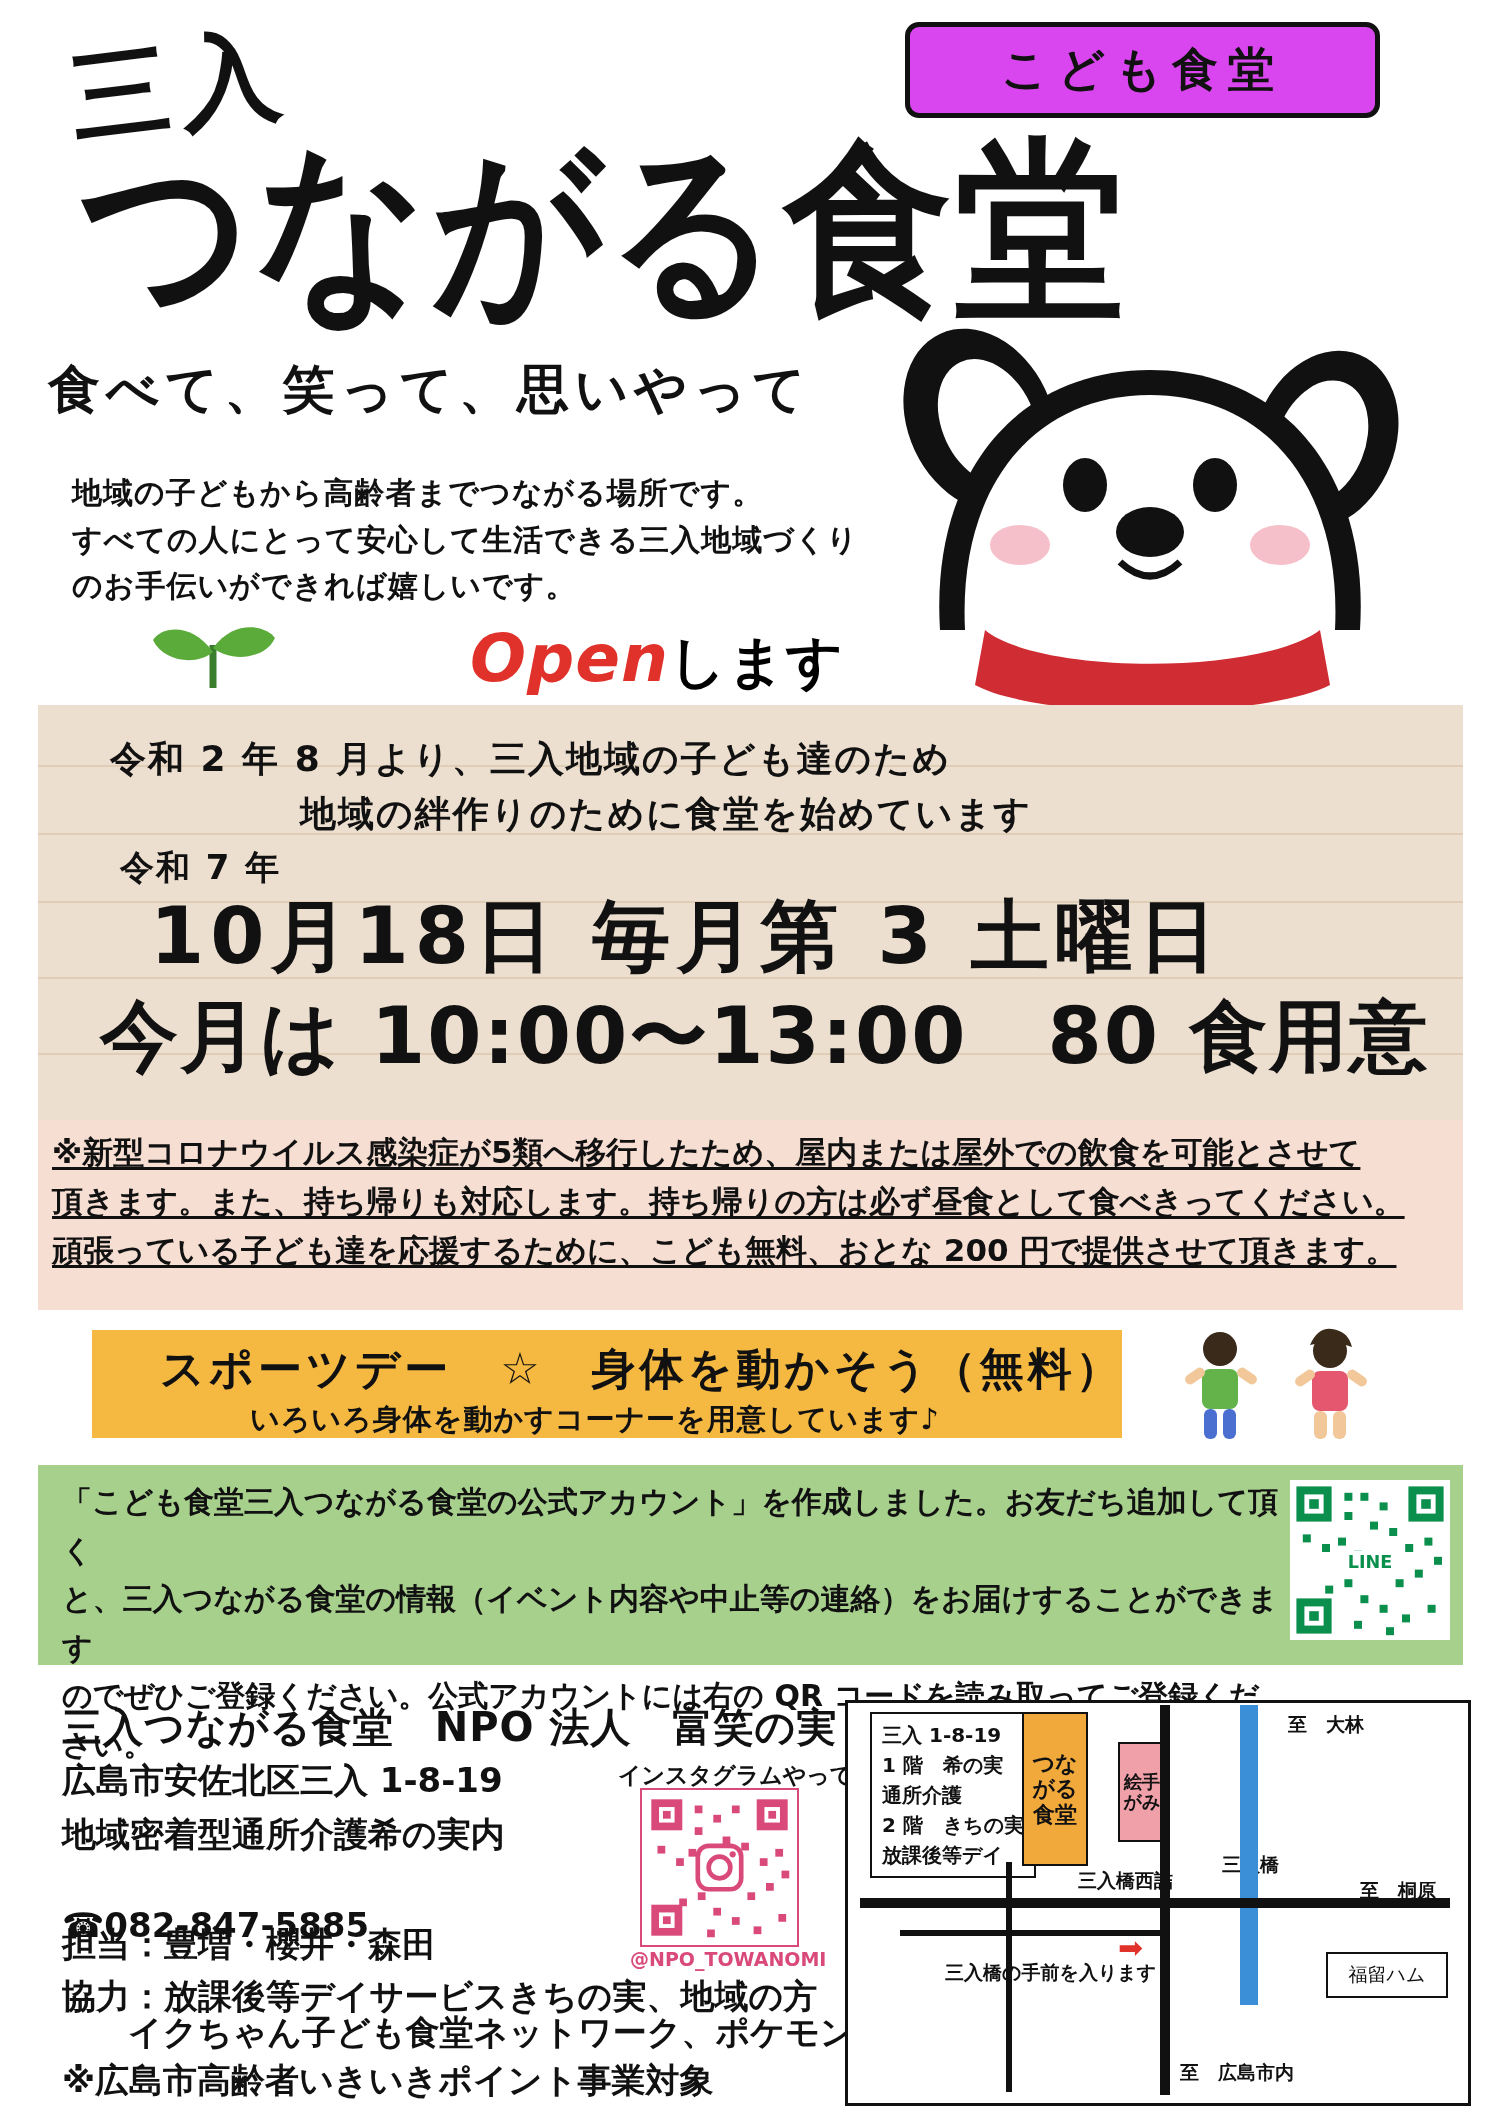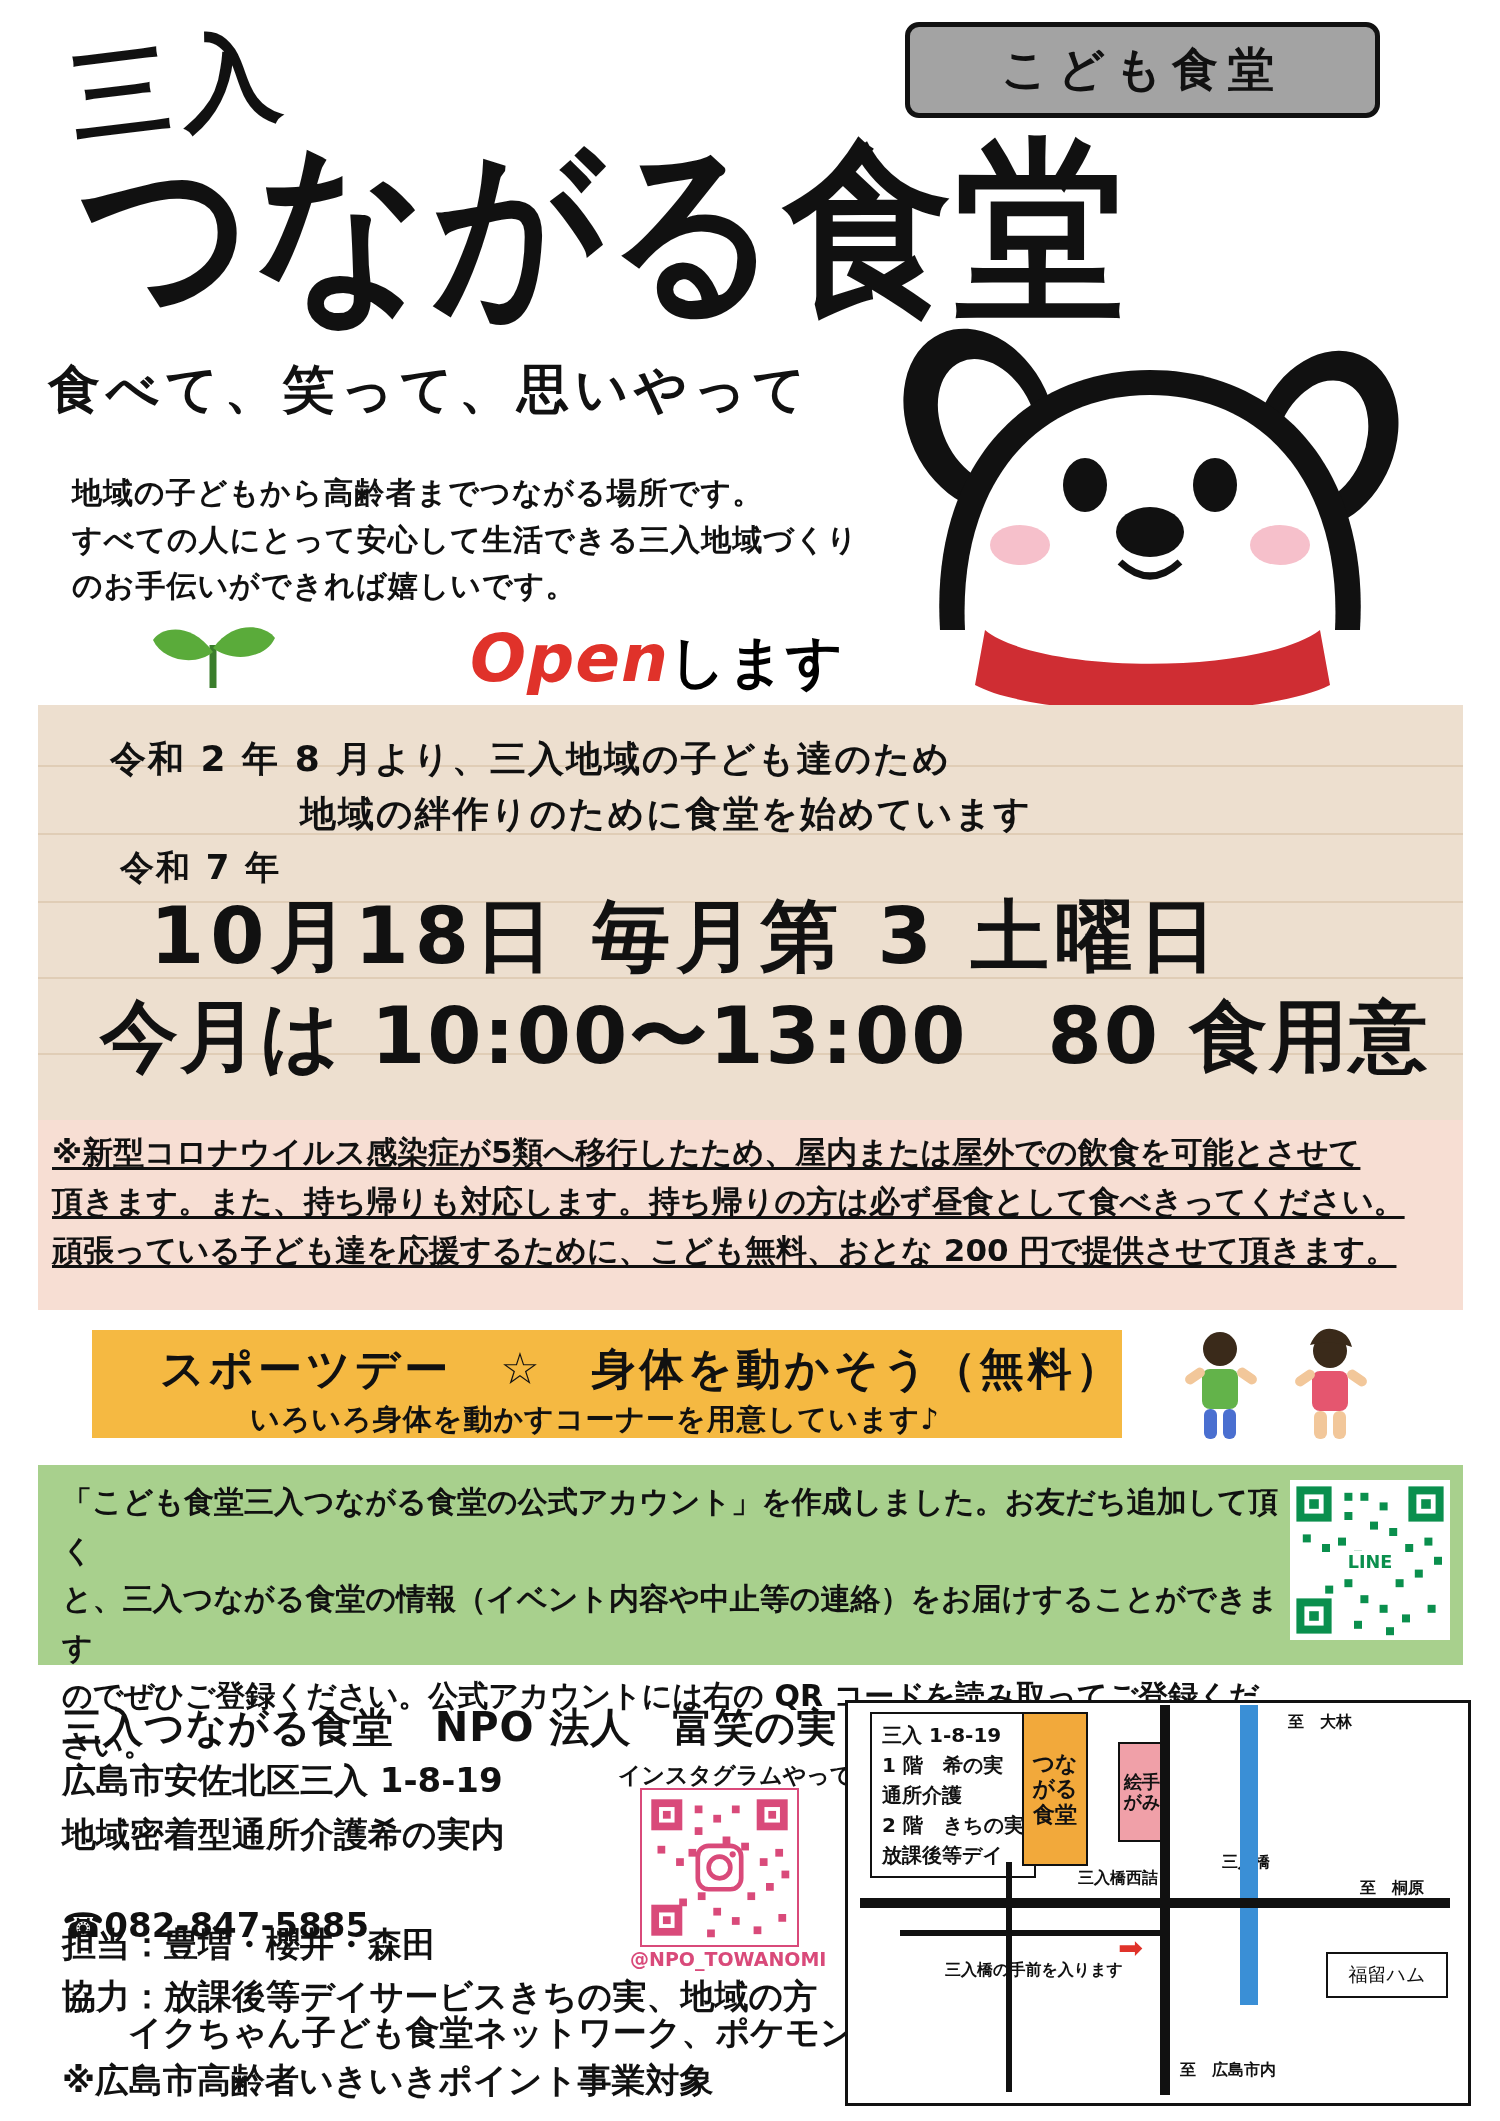--- a/index.html
+++ b/index.html
@@ -11,21 +11,21 @@
     overflow:hidden;
     color:#111;
   }
 
   
   .badge-kodomo{
     position:absolute;left:905px;top:22px;width:465px;height:86px;
     border:5px solid #111;border-radius:14px;
     display:flex;align-items:center;justify-content:center;
     font-size:46px;font-weight:bold;letter-spacing:10px;
-    background:#a3a3a3;
+    background:#d946ef;
   }
   .title-san{
     position:absolute;left:70px;top:20px;
     font-size:100px;font-weight:bold;letter-spacing:10px;
     transform:rotate(-7deg);
   }
   .title-main{
     position:absolute;left:80px;top:105px;
     font-size:168px;font-weight:bold;letter-spacing:4px;
     white-space:nowrap;
@@ -132,21 +132,21 @@
   .map-shokudo{
     position:absolute;left:1022px;top:1712px;width:62px;height:150px;background:#f2a93b;
     border:2px solid #111;font-size:22px;font-weight:bold;
     display:flex;align-items:center;justify-content:center;text-align:center;line-height:1.15;
   }
   .map-tegami{
     position:absolute;left:1118px;top:1742px;width:44px;height:96px;background:#f0a0a8;
     border:2px solid #111;font-size:18px;font-weight:bold;
     display:flex;align-items:center;justify-content:center;text-align:center;line-height:1.1;
   }
-  .map-lbl{position:absolute;font-size:16px;font-weight:bold;}
+  .map-lbl{position:absolute;font-size:19px;font-weight:bold;}
   .map-river{position:absolute;left:1240px;top:1705px;width:18px;height:300px;background:#3a8fd6;}
   .map-road-h{position:absolute;background:#111;}
   .map-road-v{position:absolute;background:#111;}
   .map-fukudome{position:absolute;left:1318px;top:1952px;width:118px;height:42px;border:2px solid #111;font-size:19px;font-weight:normal;display:flex;align-items:center;justify-content:center;background:#fff;margin-left:8px;}
   .map-arrow{position:absolute;left:1118px;top:1930px;font-size:30px;color:#e0322a;}
 </style>
 </head>
 <body>
 
 <div class="badge-kodomo">

